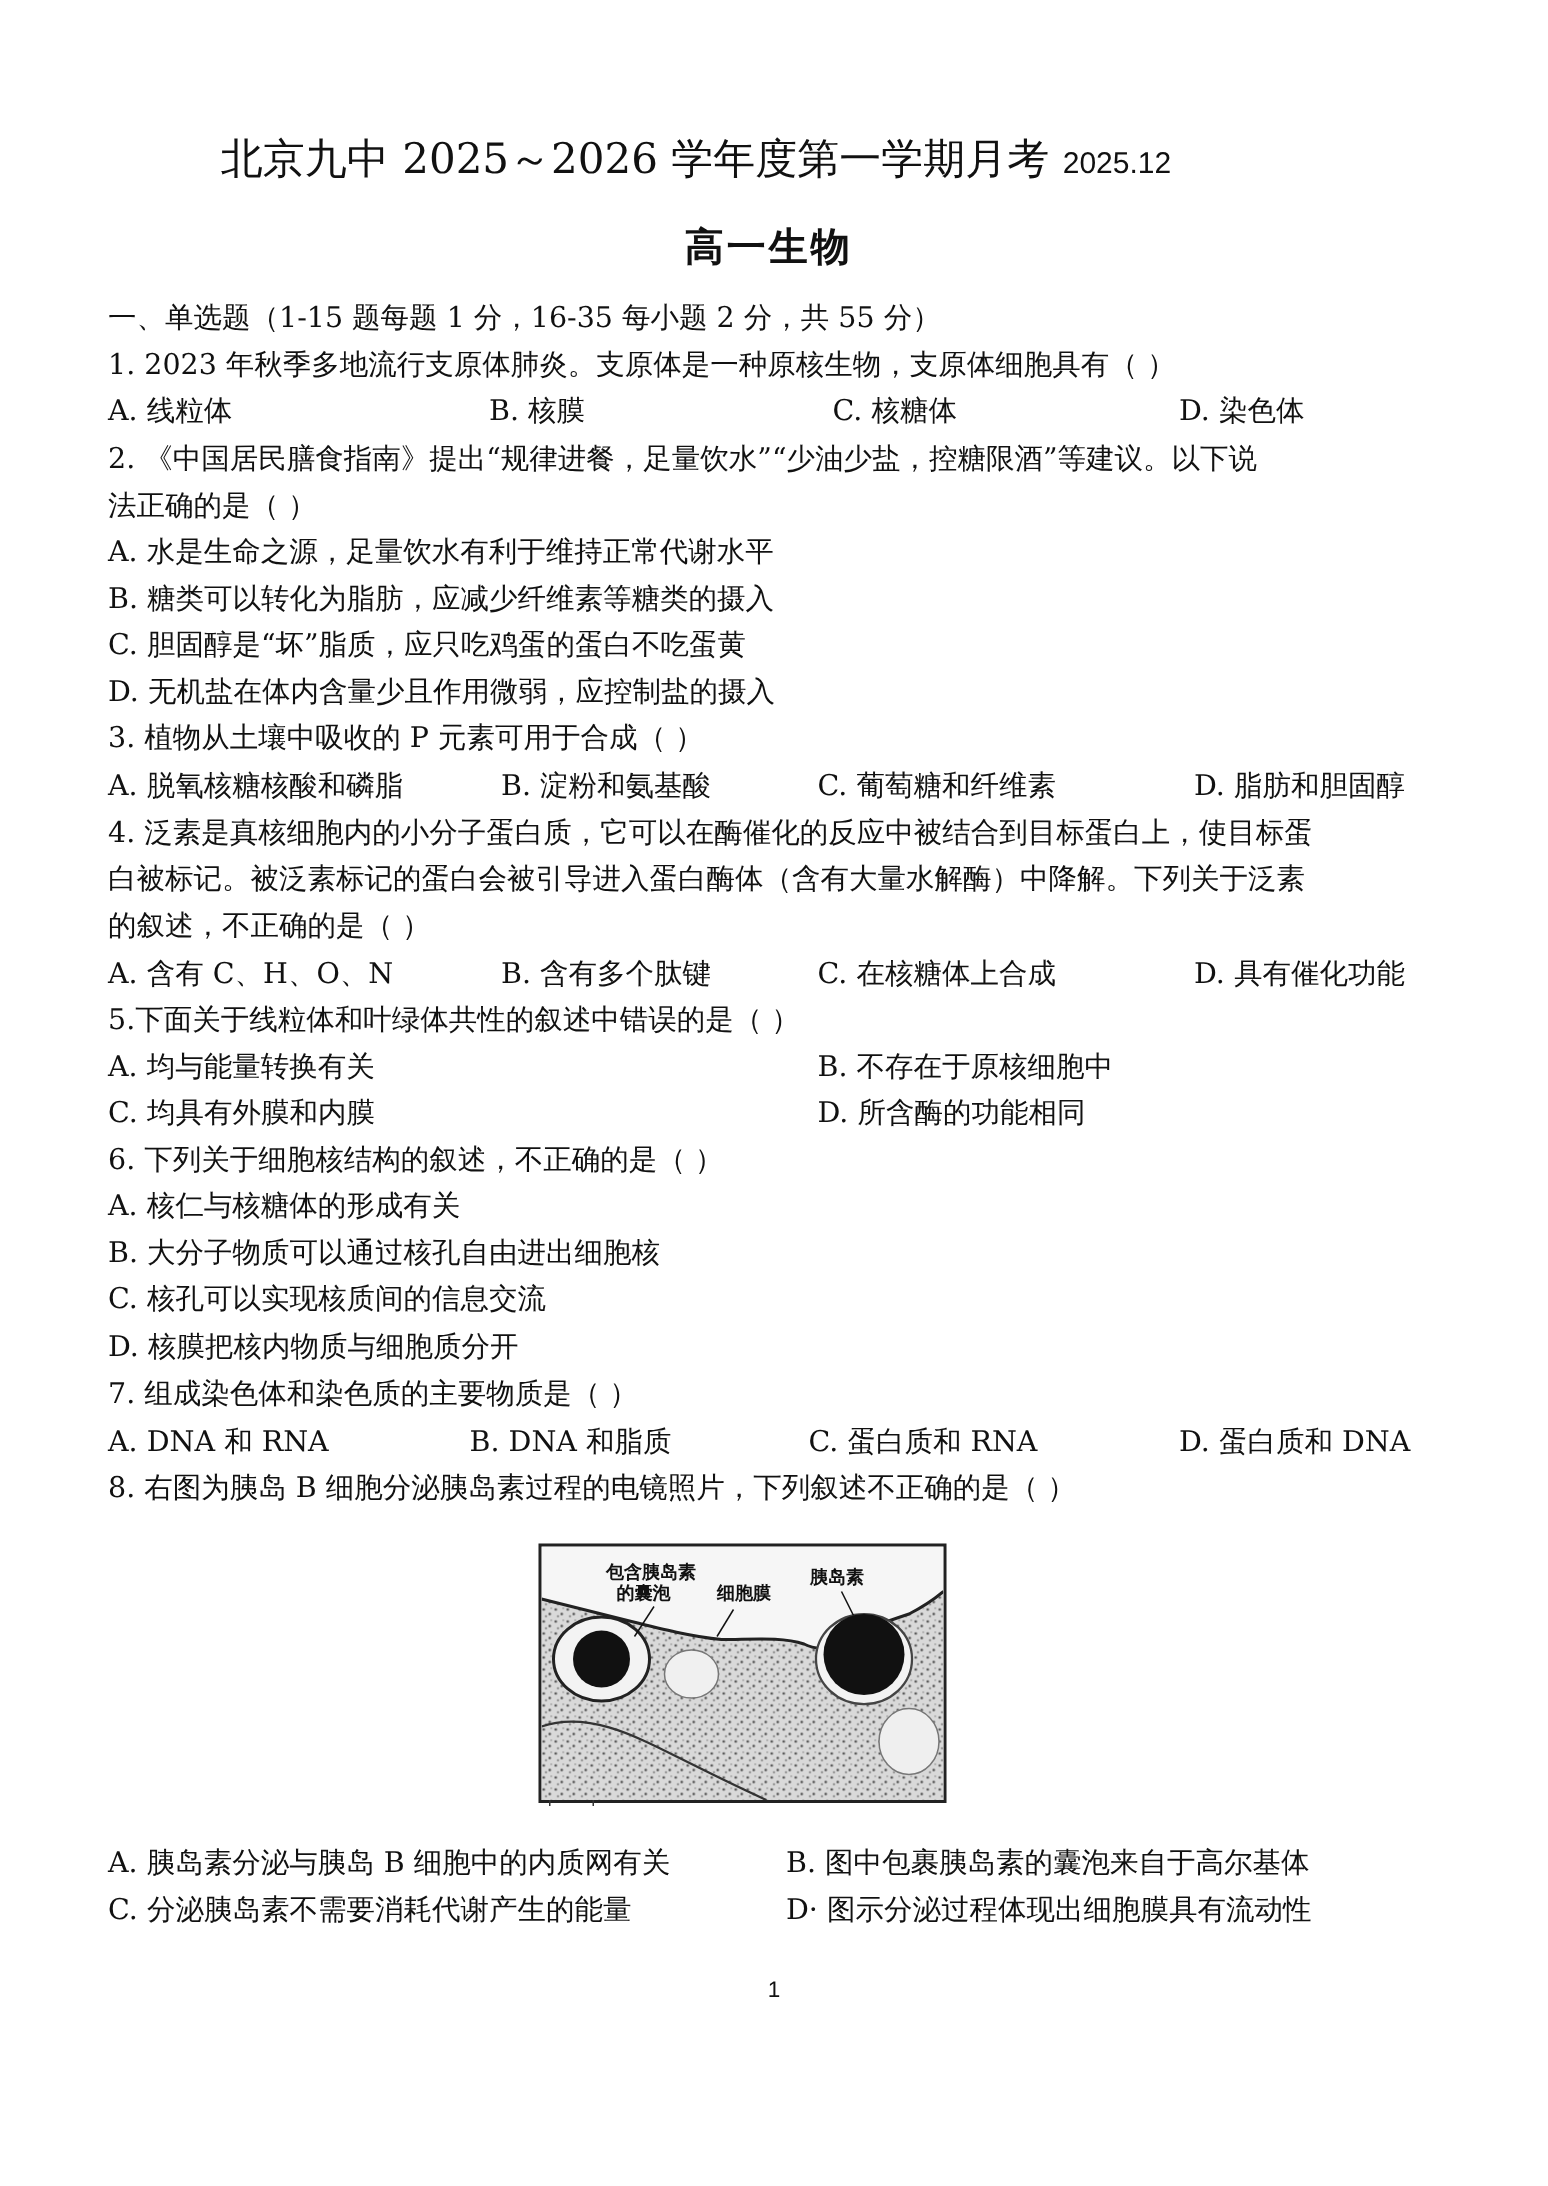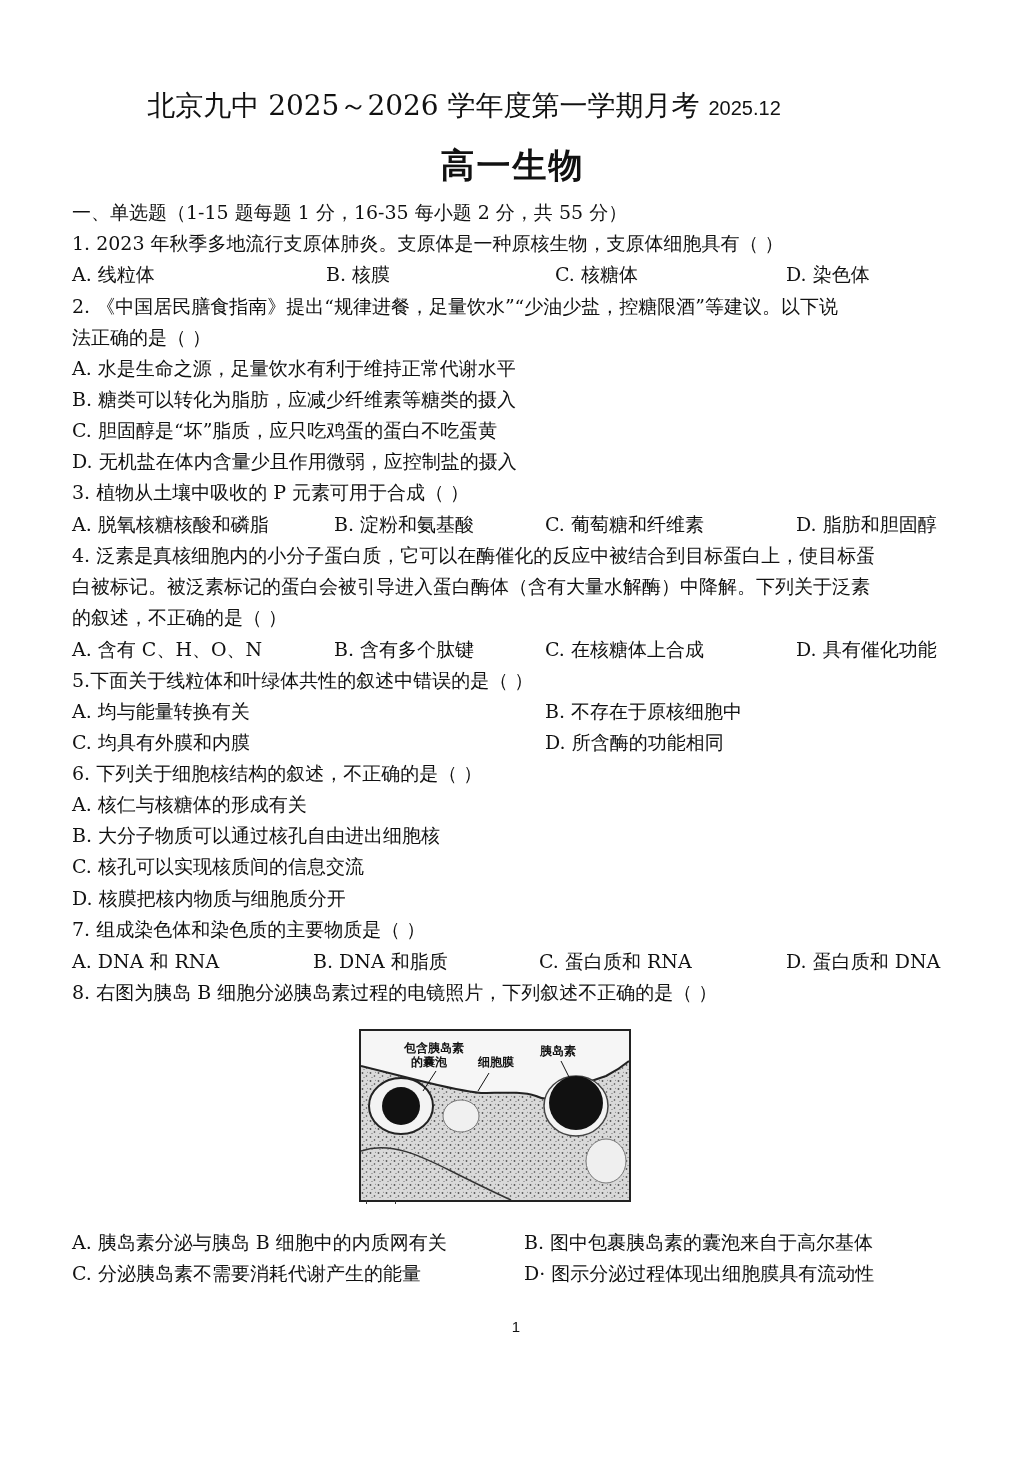--- a/index.html
+++ b/index.html
@@ -3,21 +3,21 @@
 <meta charset="utf-8">
 <style>
   html, body { margin: 0; padding: 0; background: #ffffff; }
   body { width: 1032px; height: 1457px; position: relative; overflow: hidden;
          font-family: "DejaVu Serif", "Liberation Serif", serif; color: #111; }
   .page { position: absolute; left: 0; top: 0; width: 1032px; height: 1457px; background:#fff; }
   .title { position: absolute; top: 86px; left: 0; width: 928px; text-align: center;
            font-size: 28px; letter-spacing: 0px; line-height: 40px; }
   .title .date { font-family: "Liberation Sans", sans-serif; font-size: 20px; }
   .subtitle { position: absolute; top: 145px; left: 0; width: 1025px; text-align: center;
-              font-size: 34px; font-weight: bold; line-height: 40px; letter-spacing: 2px; }
+              font-size: 26px; font-weight: bold; line-height: 40px; letter-spacing: 2px; }
   .line { position: absolute; left: 72px; font-size: 19px; line-height: 31px; white-space: nowrap; }
   .opt { position: absolute; font-size: 19px; line-height: 31px; white-space: nowrap; }
   .figure { position: absolute; left: 359px; top: 1029px; width: 268px; height: 169px;
             border: 2px solid #222; background: #f1f1f1; overflow: hidden; }
   .figure svg { position: absolute; left: 0; top: 0; }
   .fig-label { position: absolute; font-family: "DejaVu Sans", sans-serif; font-size: 12px;
                line-height: 14px; color: #111; font-weight: bold; text-align: center; }
   .scale-tick { position: absolute; top: 1200px; width: 1px; height: 4px; background:#333; }
   .pagenum { position: absolute; top: 1318px; left: 0; width: 1032px; text-align: center;
              font-family: "Liberation Sans", sans-serif; font-size: 15px; }

